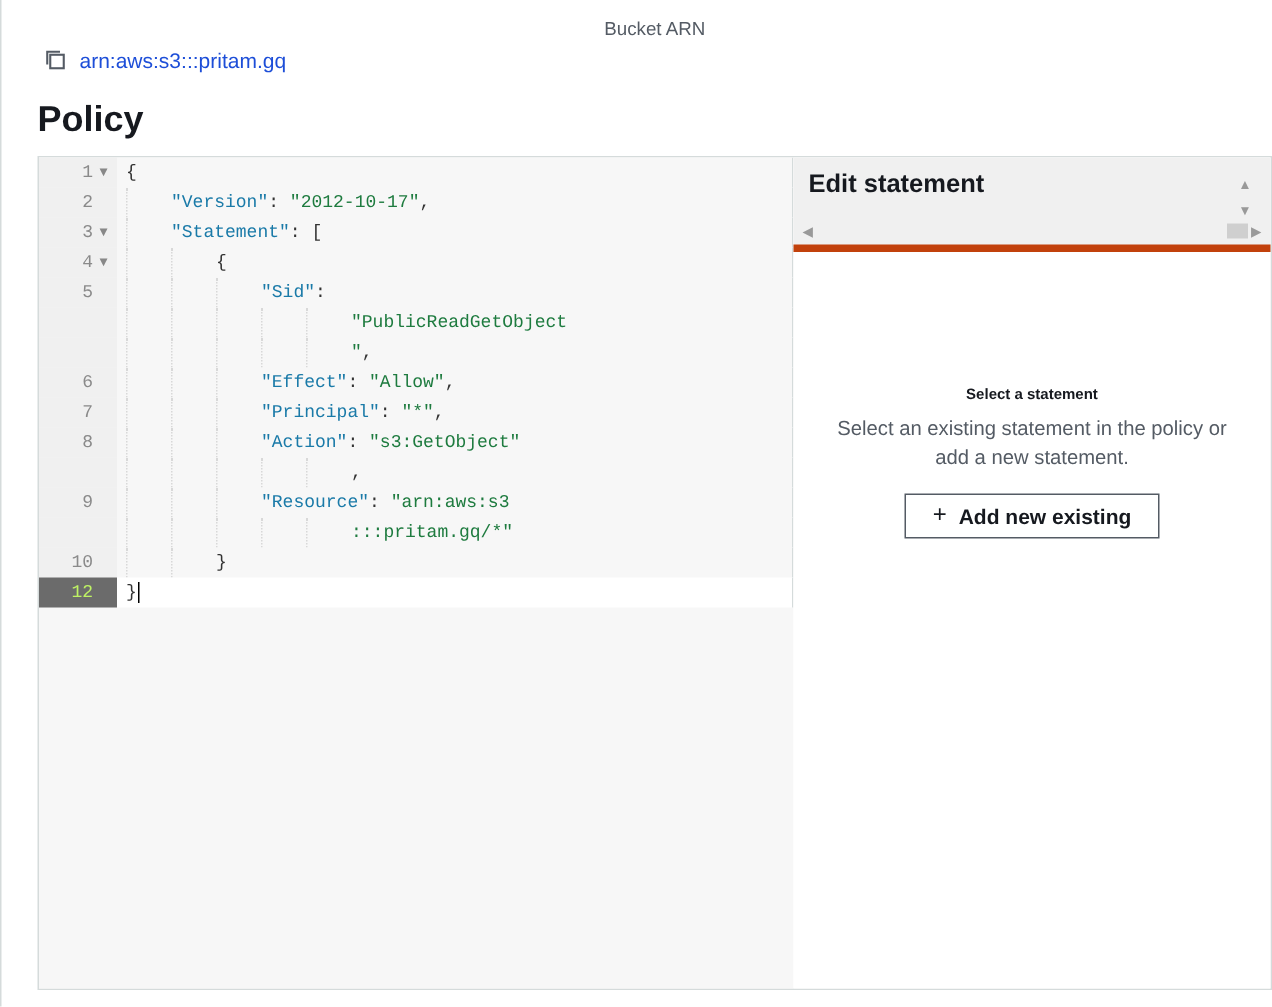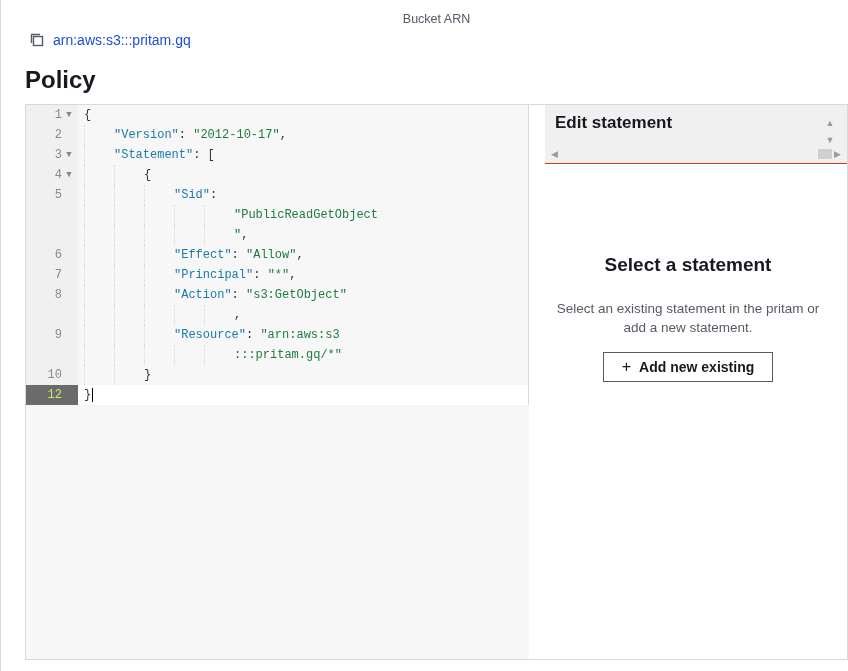--- a/index.html
+++ b/index.html
@@ -107,23 +107,22 @@
 
   
   .side-panel {
     flex: 1;
     background: #fff;
     display: flex;
     flex-direction: column;
   }
   .side-header {
     background: #f0f0f0;
-    border-bottom: 1px solid #c2410c;
+    border-bottom: 5px solid #c2410c;
     padding: 0;
-    margin-left: 16px;
   }
   .side-title-row {
     display:flex;
     align-items: center;
     padding: 8px 10px 2px 10px;
   }
   .side-title {
     font-size: 17px;
     font-weight: 700;
     flex:1;
@@ -153,21 +152,21 @@
     margin-right:2px;
   }
   .side-body {
     flex:1;
     display:flex;
     flex-direction:column;
     align-items:center;
     padding-top: 90px;
     text-align:center;
   }
-  .stmt-title { font-weight:700; font-size:19px; margin-bottom:24px; }
+  .stmt-title { font-weight:700; font-size:10px; margin-bottom:8px; }
   .stmt-desc { color:#545b64; font-size:13.5px; line-height:1.4; margin-bottom:14px; padding: 0 18px; }
   .add-btn {
     border: 1px solid #545b64;
     background: #fff;
     padding: 6px 18px;
     font-size: 14px;
     font-weight:700;
     color:#16191f;
     cursor:pointer;
     display:flex;
@@ -314,21 +313,21 @@
         <div class="hscroll-row">
           <span>◀</span>
           <div class="hbar">
               <div class="hthumb"></div>
             </div>
           <span>▶</span>
         </div>
       </div>
       <div class="side-body">
         <div class="stmt-title">Select a statement</div>
-        <div class="stmt-desc">Select an existing statement in the pritam or add a new statement.</div>
+        <div class="stmt-desc">Select an existing statement in the policy or add a new statement.</div>
         <button class="add-btn">
           <span class="plus">+</span>
           <span>Add new existing</span>
         </button>
       </div>
     </div>
   </div>
 </div>
 
 </body></html>

